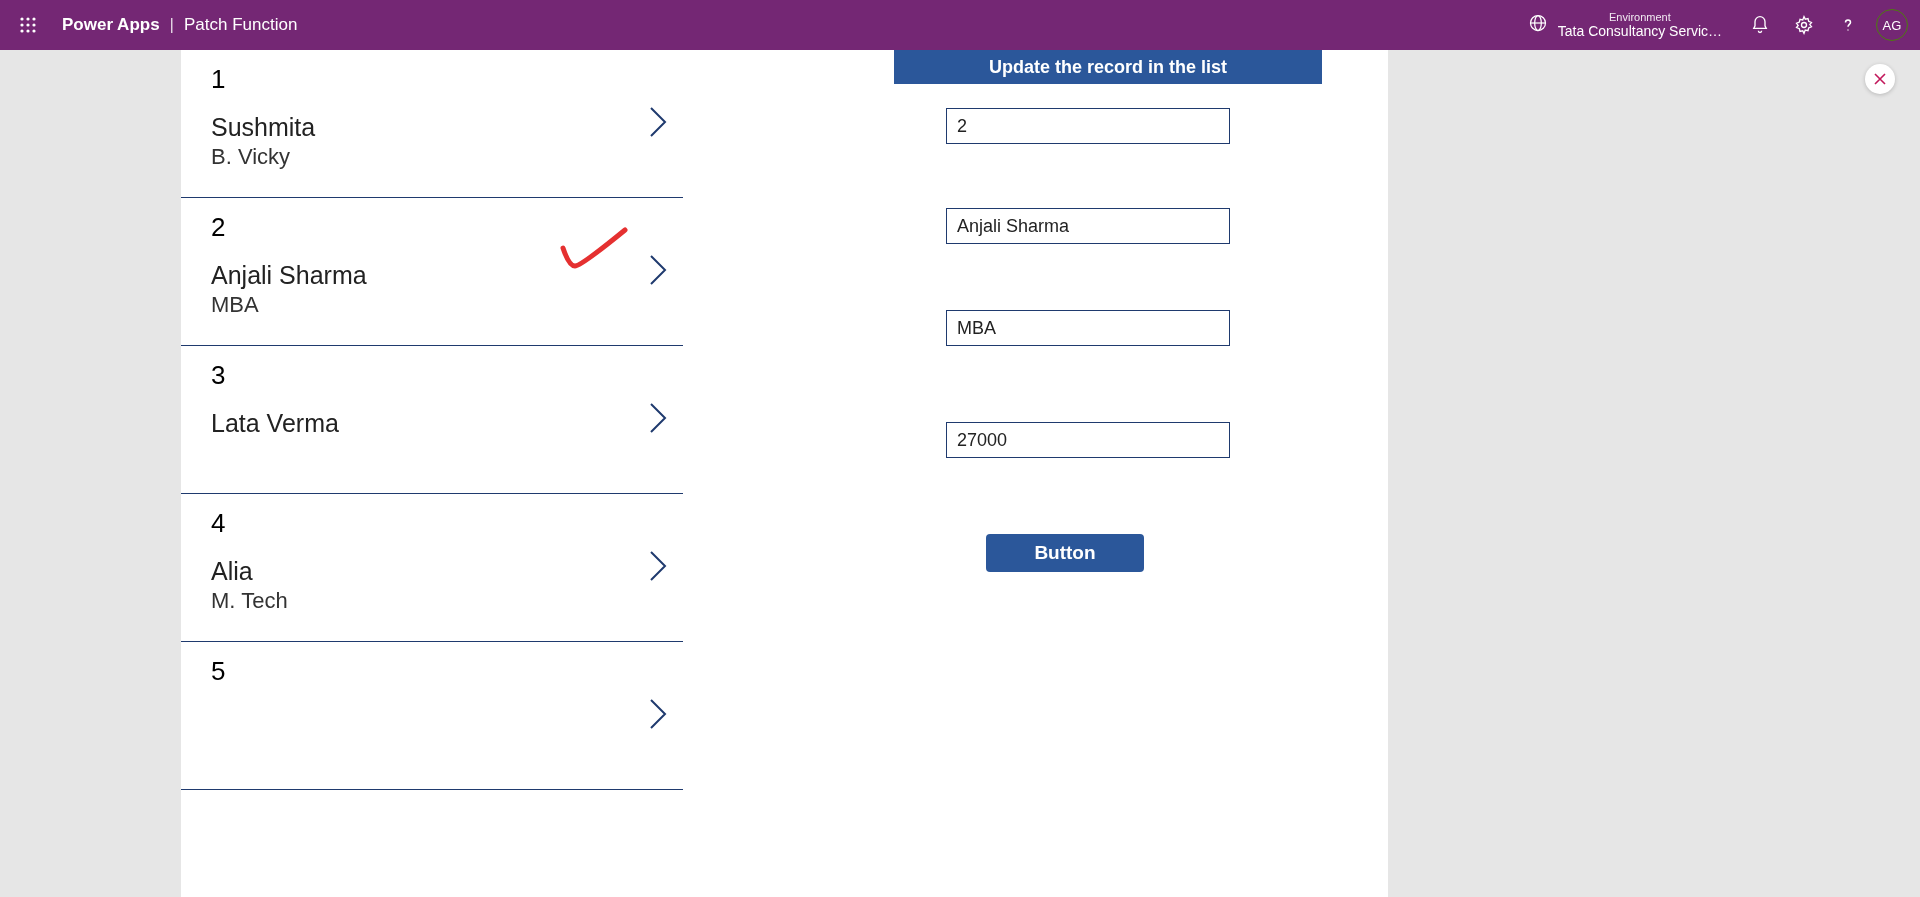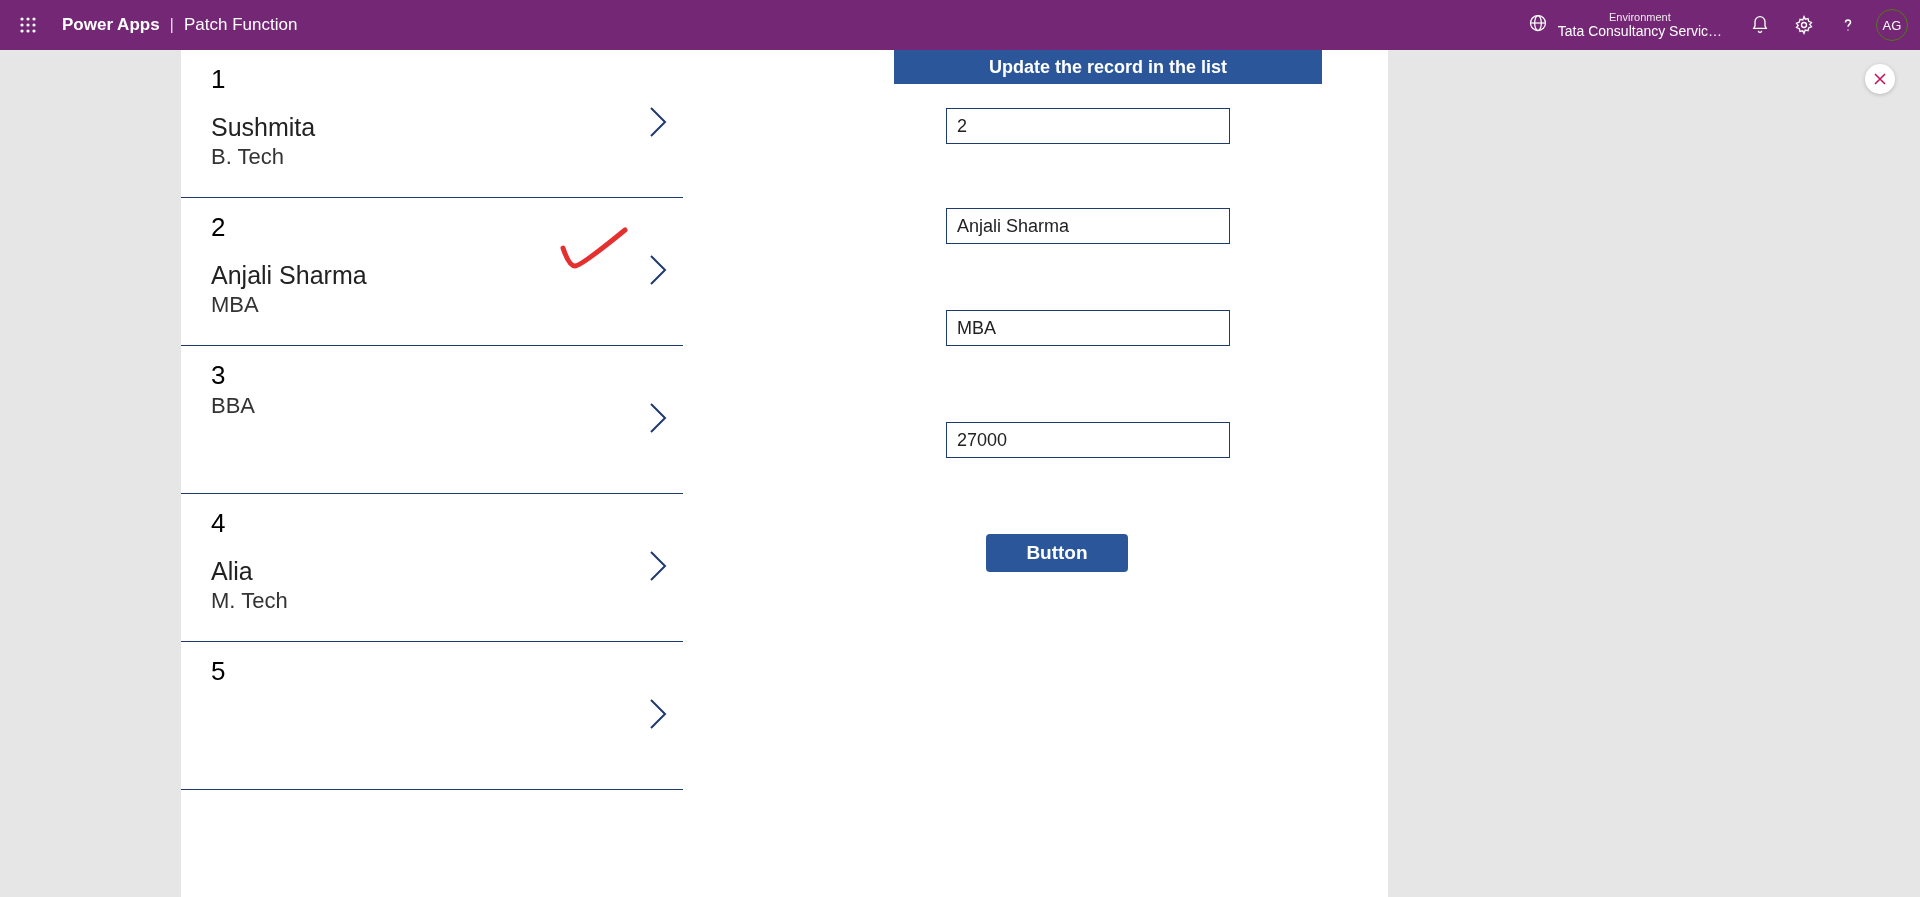--- a/index.html
+++ b/index.html
@@ -140,21 +140,21 @@
     background: #fff;
     color: #222;
   }
   #inp1 { top: 58px; }
   #inp2 { top: 158px; }
   #inp3 { top: 260px; }
   #inp4 { top: 372px; }
   .submit-btn {
     position: absolute;
     left: 303px; top: 484px;
-    width: 142px; height: 38px;
+    width: 158px; height: 38px;
     background: #2b579a; color: #fff;
     border: none; border-radius: 4px;
     font-size: 19px; font-weight: 600;
     cursor: pointer;
   }
 </style>
 </head>
 <body>
 
 <div class="header">
@@ -219,39 +219,39 @@
   </svg>
 </div>
 
 <div class="stage">
 
   <div class="gallery-wrap">
     <div class="gallery" id="gallery">
         <div class="gallery-item">
           <div class="id">1</div>
           <div class="name">Sushmita</div>
-          <div class="degree">B. Tech</div>
+          <div class="degree">B. Vicky</div>
           <div class="chevron"><svg width="22" height="36" viewBox="0 0 22 36" stroke-width="2" fill="none">
               <path d="M4 4l14 14L4 32"></path>
             </svg></div>
         </div>
         <div class="gallery-item">
           <div class="id">2</div>
           <div class="name">Anjali Sharma</div>
           <div class="degree">MBA</div>
           <div class="chevron"><svg width="22" height="36" viewBox="0 0 22 36" stroke-width="2" fill="none">
               <path d="M4 4l14 14L4 32"></path>
             </svg></div>
           <div class="checkmark"><svg width="70" height="46" viewBox="0 0 70 46">
               <path d="M4 22 Q10 40 16 40 Q22 40 66 4" stroke="#e53030" stroke-width="5" fill="none" stroke-linecap="round"></path>
             </svg></div>
         </div>
         <div class="gallery-item">
           <div class="id">3</div>
-          <div class="degree">BBA</div>
+          <div class="name">Lata Verma</div>
           <div class="chevron"><svg width="22" height="36" viewBox="0 0 22 36" stroke-width="2" fill="none">
               <path d="M4 4l14 14L4 32"></path>
             </svg></div>
         </div>
         <div class="gallery-item">
           <div class="id">4</div>
           <div class="name">Alia</div>
           <div class="degree">M. Tech</div>
           <div class="chevron"><svg width="22" height="36" viewBox="0 0 22 36" stroke-width="2" fill="none">
               <path d="M4 4l14 14L4 32"></path>

